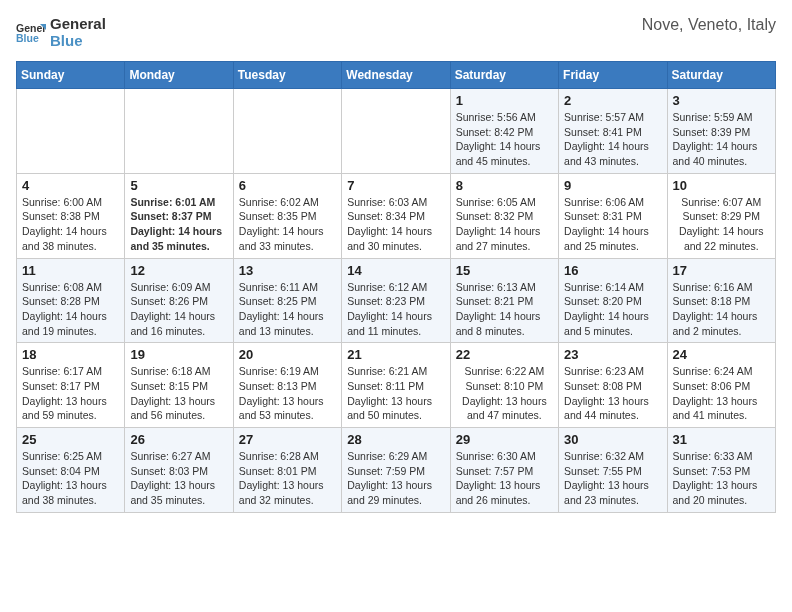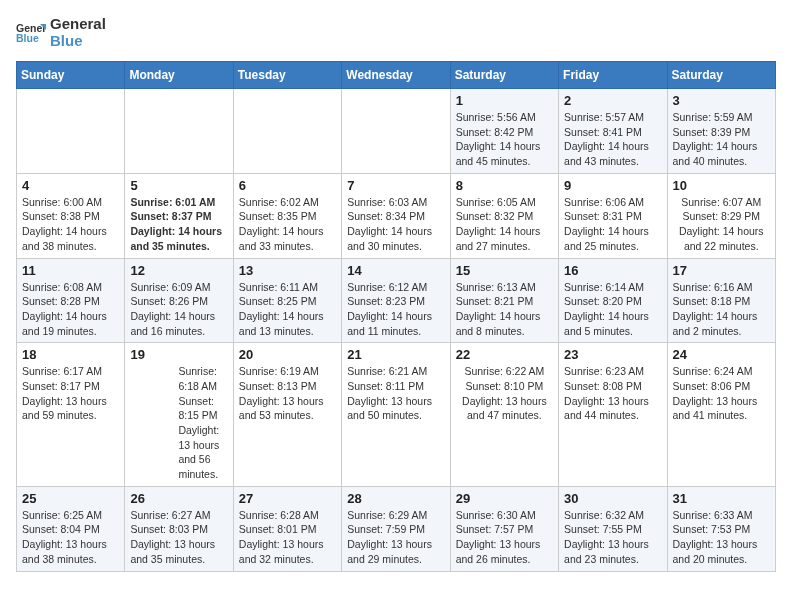--- a/index.html
+++ b/index.html
@@ -89,20 +89,21 @@
       <text y="18" font-size="14" font-weight="bold" fill="#333">General</text>
       <text y="32" font-size="14" font-weight="bold" fill="#4a90c4">Blue</text>
       <polygon points="32,8 40,8 40,16" fill="#4a90c4"></polygon>
     </svg>
     <div>
       <div style="font-size:15px;font-weight:bold;color:#333;line-height:1.1;">General</div>
       <div style="font-size:15px;font-weight:bold;color:#4a90c4;line-height:1.1;">Blue</div>
     </div>
   </div>
   <div class="title-block">
+    <div class="sub-title">Nove, Veneto, Italy</div>
   </div>
 </div>
 
 <table>
   <thead>
     <tr>
     <th>Sunday</th>
         <th>Monday</th>
         <th>Tuesday</th>
         <th>Wednesday</th>
@@ -226,21 +227,21 @@
       </tr>
       <tr>
         <td>
           <span class="day-num">18</span>
           <div class="day-info" style="white-space: pre-line;">Sunrise: 6:17 AM
 Sunset: 8:17 PM
 Daylight: 13 hours and 59 minutes.</div>
         </td>
         <td>
           <span class="day-num">19</span>
-          <div class="day-info" style="white-space: pre-line; margin-left: 48px;">Sunrise: 6:18 AM
+          <div class="day-info" style="white-space: pre-line;">Sunrise: 6:18 AM
 Sunset: 8:15 PM
 Daylight: 13 hours and 56 minutes.</div>
         </td>
         <td>
           <span class="day-num">20</span>
           <div class="day-info" style="white-space: pre-line;">Sunrise: 6:19 AM
 Sunset: 8:13 PM
 Daylight: 13 hours and 53 minutes.</div>
         </td>
         <td>

